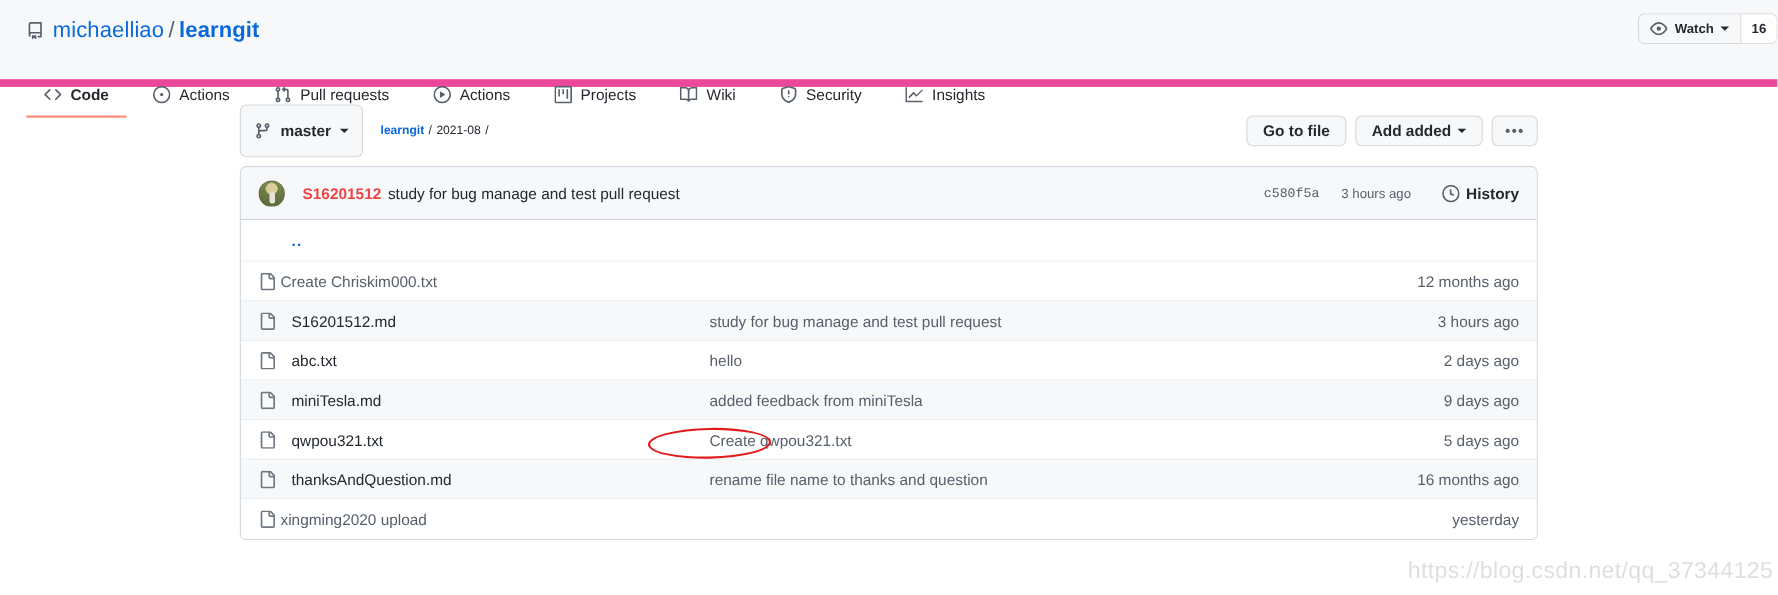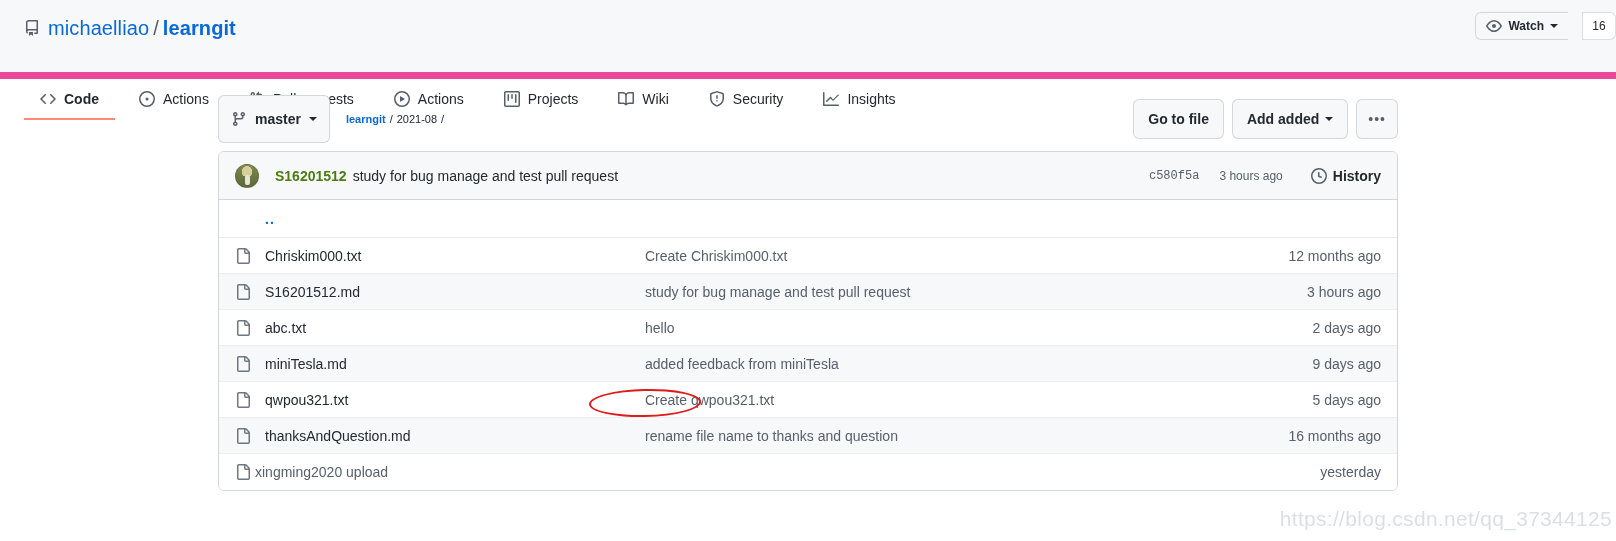--- a/index.html
+++ b/index.html
@@ -76,24 +76,23 @@
     display: flex;
     align-items: center;
     justify-content: center;
     height: 28px;
     min-width: 34px;
     padding: 0 8px;
     background: #ffffff;
     border: 1px solid rgba(27,31,36,0.15);
     border-radius: 0 6px 6px 0;
     font-size: 12px;
-    font-weight: 400;
-    color: #24292f;
-    cursor: pointer;
-    margin-left: 14px;
+    font-weight: 700;
+    color: #24292f;
+    cursor: pointer;
   }
   .eye-icon { width: 16px; height: 16px; color: #57606a; display:inline-flex; }
 
   
   .repo-nav {
     display: flex;
     align-items: flex-end;
     gap: 8px;
     height: 49px;
     padding-left: 0px;
@@ -103,21 +102,21 @@
     align-items: center;
     gap: 8px;
     padding: 8px 16px;
     height: 41px;
     font-size: 14px;
     color: #24292f;
     cursor: pointer;
     border-bottom: 2px solid transparent;
     white-space: nowrap;
     position: relative;
-    top: 19px;
+    top: 6px;
   }
   .nav-item .nav-ico { width: 16px; height: 16px; color: #57606a; display:inline-flex; align-items:center; }
   .nav-item.active { font-weight: 600; border-bottom-color: #fd8c73; }
 
   
   .content {
     width: 1180px;
     margin: 0 auto;
     padding-top: 24px;
     position: relative;
@@ -157,21 +156,21 @@
   .file-nav-right {
     margin-left: auto;
     display: flex;
     align-items: center;
     gap: 8px;
   }
   .btn {
     display: flex;
     align-items: center;
     gap: 6px;
-    height: 40px;
+    height: 28px;
     padding: 0 14px;
     background: #f6f8fa;
     border: 1px solid rgba(27,31,36,0.15);
     border-radius: 6px;
     font-size: 14px;
     font-weight: 600;
     color: #24292f;
     cursor: pointer;
     white-space: nowrap;
   }
@@ -205,21 +204,21 @@
     border: 1px solid rgba(27,31,36,0.10);
   }
   .avatar::after {
     content: "";
     position: absolute;
     left: 42%; top: 48%;
     width: 22%; height: 46%;
     background: #e8e4dc;
     border-radius: 2px;
   }
-  .commit-author { font-weight: 600; font-size: 14px; color: #4d7c0f; margin-right: 6px; }
+  .commit-author { font-weight: 600; font-size: 14px; color: #ef4444; margin-right: 6px; }
   .commit-msg { font-size: 14px; color: #24292f; }
   .commit-right {
     margin-left: auto;
     display: flex;
     align-items: center;
     gap: 20px;
     white-space: nowrap;
   }
   .commit-sha {
     font-family: "Liberation Mono", monospace;
@@ -476,21 +475,20 @@
     </div>
 
     <div class="row">
       <span class="cell-icon">
         <span class="file-ico">
           <svg width="16" height="16" viewBox="0 0 16 16" fill="currentColor" aria-hidden="true">
               <path d="M2 1.75C2 .784 2.784 0 3.75 0h6.586c.464 0 .909.184 1.237.513l2.914 2.914c.329.328.513.773.513 1.237v9.586A1.75 1.75 0 0 1 13.25 16h-9.5A1.75 1.75 0 0 1 2 14.25Zm1.75-.25a.25.25 0 0 0-.25.25v12.5c0 .138.112.25.25.25h9.5a.25.25 0 0 0 .25-.25V6h-2.75A1.75 1.75 0 0 1 9 4.25V1.5Zm6.75.062V4.25c0 .138.112.25.25.25h2.688l-.011-.013-2.914-2.914Z"></path>
             </svg>
         </span>
       </span>
-      <span class="cell-name"><a>Chriskim000.txt</a></span>
       <span class="cell-msg">Create Chriskim000.txt</span>
       <span class="cell-time">12 months ago</span>
     </div>
 
     <div class="row alt">
       <span class="cell-icon">
         <span class="file-ico">
           <svg width="16" height="16" viewBox="0 0 16 16" fill="currentColor" aria-hidden="true">
               <path d="M2 1.75C2 .784 2.784 0 3.75 0h6.586c.464 0 .909.184 1.237.513l2.914 2.914c.329.328.513.773.513 1.237v9.586A1.75 1.75 0 0 1 13.25 16h-9.5A1.75 1.75 0 0 1 2 14.25Zm1.75-.25a.25.25 0 0 0-.25.25v12.5c0 .138.112.25.25.25h9.5a.25.25 0 0 0 .25-.25V6h-2.75A1.75 1.75 0 0 1 9 4.25V1.5Zm6.75.062V4.25c0 .138.112.25.25.25h2.688l-.011-.013-2.914-2.914Z"></path>
             </svg>

